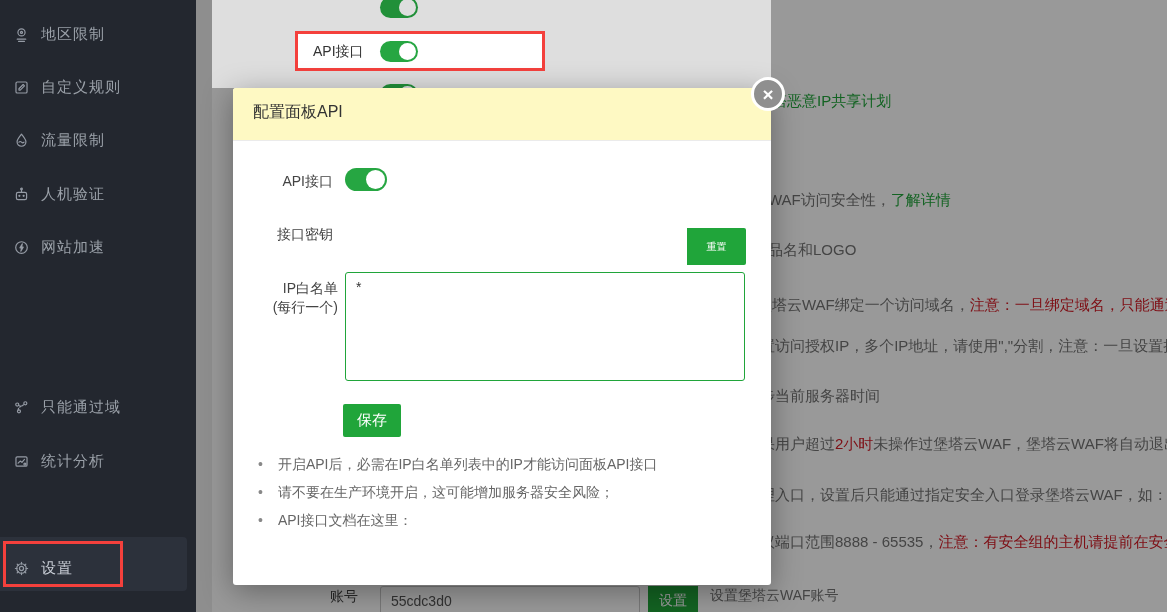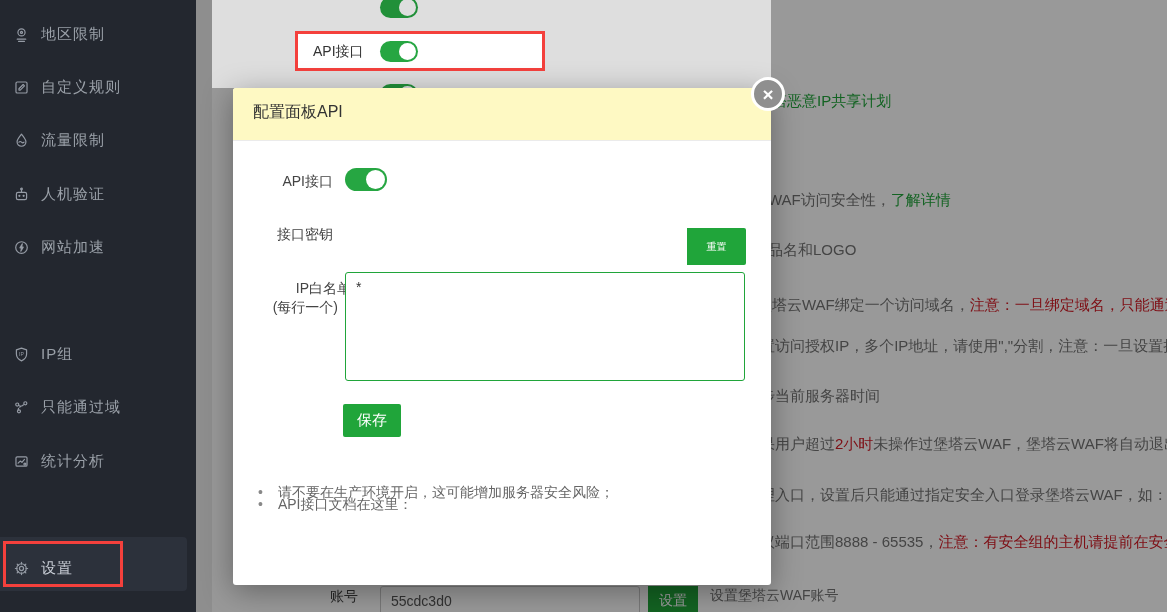--- a/index.html
+++ b/index.html
@@ -130,29 +130,20 @@
     </div>
     <div class="side-item" style="top:237px">
       <span class="ic">
           <svg viewBox="0 0 20 20">
             <circle class="st" cx="10" cy="10" r="6.8"></circle>
             <path class="st" d="M11 5.8L8.2 10.4h2l-1 3.8 2.8-4.6h-2z"></path>
           </svg>
         </span>
       <span class="lbl">网站加速</span>
     </div>
-    <div class="side-item" style="top:344px">
-      <span class="ic">
-          <svg viewBox="0 0 20 20">
-            <path class="st" d="M10 2.5l6 2v5c0 4-2.5 6.5-6 8-3.5-1.5-6-4-6-8v-5z"></path>
-            <text x="10" y="11.5" text-anchor="middle" font-size="6" fill="#959ba5" stroke="none">IP</text>
-          </svg>
-        </span>
-      <span class="lbl">IP组</span>
-    </div>
     <div class="side-item" style="top:397px">
       <span class="ic">
           <svg viewBox="0 0 20 20">
             <circle class="st" cx="5" cy="6.5" r="1.8"></circle>
             <circle class="st" cx="14.5" cy="5" r="1.8"></circle>
             <circle class="st" cx="7" cy="14.5" r="1.8"></circle>
             <path class="st" stroke-dasharray="2 2" d="M6.8 7.5q3 2 6-1M6.2 12.8q-.5-3 6-5.8"></path>
           </svg>
         </span>
       <span class="lbl">只能通过域</span>
@@ -223,23 +214,24 @@
       <span class="modal-title">配置面板API</span>
     </div>
     <div class="modal-close">×</div>
 
     <span class="m-label" style="left:0;top:85px;width:100px">API接口</span>
     <div class="toggle tg-lg" style="left:112px;top:80px"></div>
 
     <span class="m-label" style="left:0;top:138px;width:100px">接口密钥</span>
     <button class="reset-btn">重置</button>
 
-    <span class="m-label" style="left:13px;top:192px;width:105px">IP白名单</span>
+    <span class="m-label" style="left:0;top:192px;width:105px">IP白名单</span>
     <span class="m-label" style="left:0;top:211px;width:105px">(每行一个)</span>
     <textarea class="wl-area" style="">*</textarea>
 
     <button class="save-btn">保存</button>
 
+    <div class="note" style="top:368px">开启API后，必需在IP白名单列表中的IP才能访问面板API接口</div>
     <div class="note" style="top:396px">请不要在生产环境开启，这可能增加服务器安全风险；</div>
-    <div class="note" style="top:408px">API接口文档在这里：</div>
+    <div class="note" style="top:424px">API接口文档在这里：</div>
   </div>
 
 </div>
 
 </body></html>

